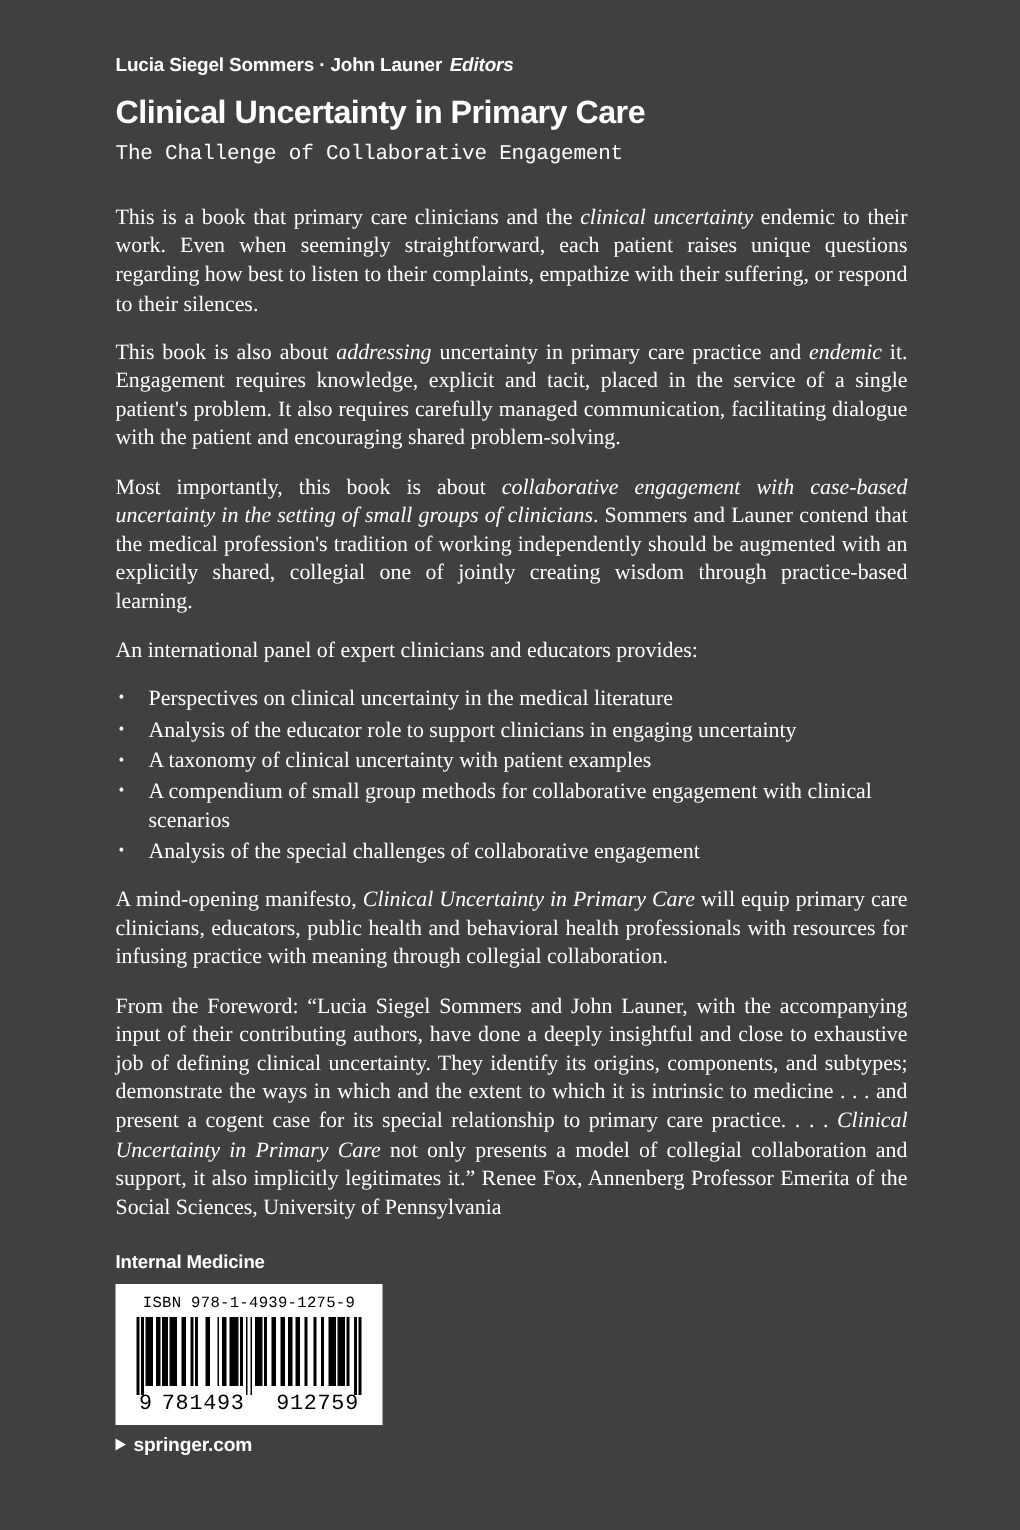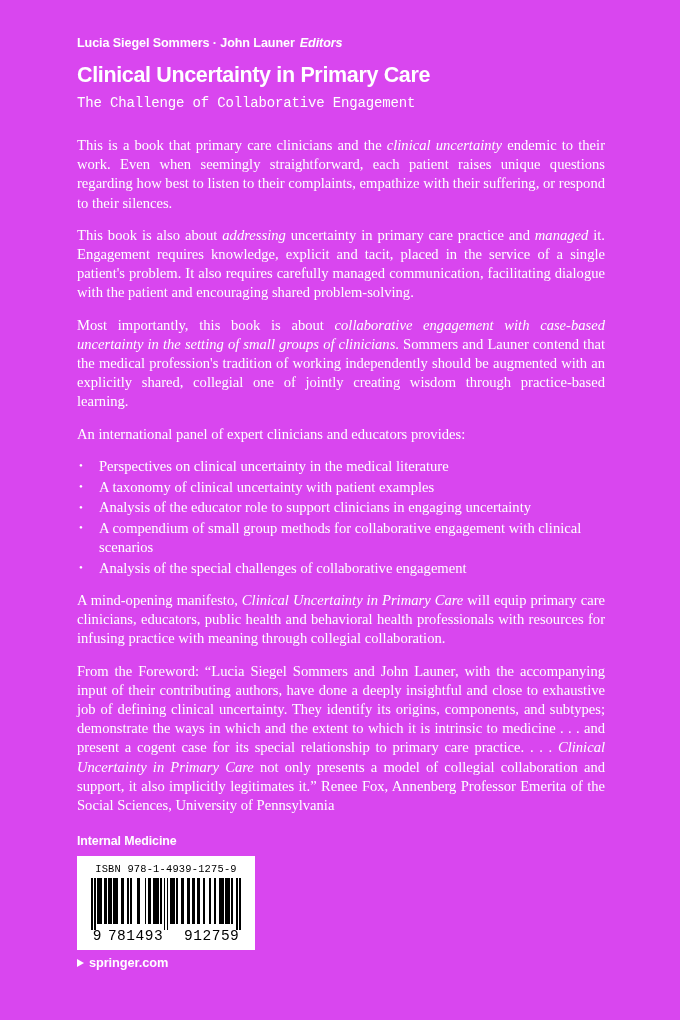--- a/index.html
+++ b/index.html
@@ -12,21 +12,21 @@
   body {
     background: #0b4ba2;
     font-family: "Liberation Serif", serif;
     overflow: hidden;
     position: relative;
   }
 
   .cover {
     position: absolute;
     inset: 0;
-    background: #d946ef;
+    background: #404040;
     padding: 0;
   }
 
   
   .header {
     position: absolute;
     left: 77px;
     top: 36px;
     width: 530px;
   }
@@ -207,30 +207,30 @@
       <span>Lucia Siegel Sommers · John Launer</span><span class="ed-word">Editors</span>
     </div>
     <div class="title">Clinical Uncertainty in Primary Care</div>
     <div class="subtitle">The Challenge of Collaborative Engagement</div>
   </div>
 
   <div class="body-copy">
 
     <p><span>This is a book that primary care clinicians and the </span><i>clinical uncertainty</i><span> endemic to their work. Even when seemingly straightforward, each patient raises unique questions regarding how best to listen to their complaints, empathize with their suffering, or respond to their silences.</span></p>
 
-    <p><span>This book is also about </span><i>addressing</i><span> uncertainty in primary care practice and </span><i>managed</i><span> it. Engagement requires knowledge, explicit and tacit, placed in the service of a single patient's problem. It also requires carefully managed communication, facilitating dialogue with the patient and encouraging shared problem-solving.</span></p>
+    <p><span>This book is also about </span><i>addressing</i><span> uncertainty in primary care practice and </span><i>endemic</i><span> it. Engagement requires knowledge, explicit and tacit, placed in the service of a single patient's problem. It also requires carefully managed communication, facilitating dialogue with the patient and encouraging shared problem-solving.</span></p>
 
     <p><span>Most importantly, this book is about </span><i>collaborative engagement with case-based uncertainty in the setting of small groups of clinicians</i><span>. Sommers and Launer contend that the medical profession's tradition of working independently should be augmented with an explicitly shared, collegial one of jointly creating wisdom through practice-based learning.</span></p>
 
     <p>An international panel of expert clinicians and educators provides:</p>
 
     <ul class="bullets">
       <li>Perspectives on clinical uncertainty in the medical literature</li>
+      <li>Analysis of the educator role to support clinicians in engaging uncertainty</li>
       <li>A taxonomy of clinical uncertainty with patient examples</li>
-      <li>Analysis of the educator role to support clinicians in engaging uncertainty</li>
       <li>A compendium of small group methods for collaborative engagement with clinical scenarios</li>
       <li>Analysis of the special challenges of collaborative engagement</li>
     </ul>
 
     <p><span>A mind-opening manifesto, </span><i>Clinical Uncertainty in Primary Care</i><span> will equip primary care clinicians, educators, public health and behavioral health professionals with resources for infusing practice with meaning through collegial collaboration.</span></p>
 
     <p><span>From the Foreword: “Lucia Siegel Sommers and John Launer, with the accompanying input of their contributing authors, have done a deeply insightful and close to exhaustive job of defining clinical uncertainty. They identify its origins, components, and subtypes; demonstrate the ways in which and the extent to which it is intrinsic to medicine . . . and present a cogent case for its special relationship to primary care practice. . . . </span><i>Clinical Uncertainty in Primary Care</i><span> not only presents a model of collegial collaboration and support, it also implicitly legitimates it.” Renee Fox, Annenberg Professor Emerita of the Social Sciences, University of Pennsylvania</span></p>
 
   </div>
 

